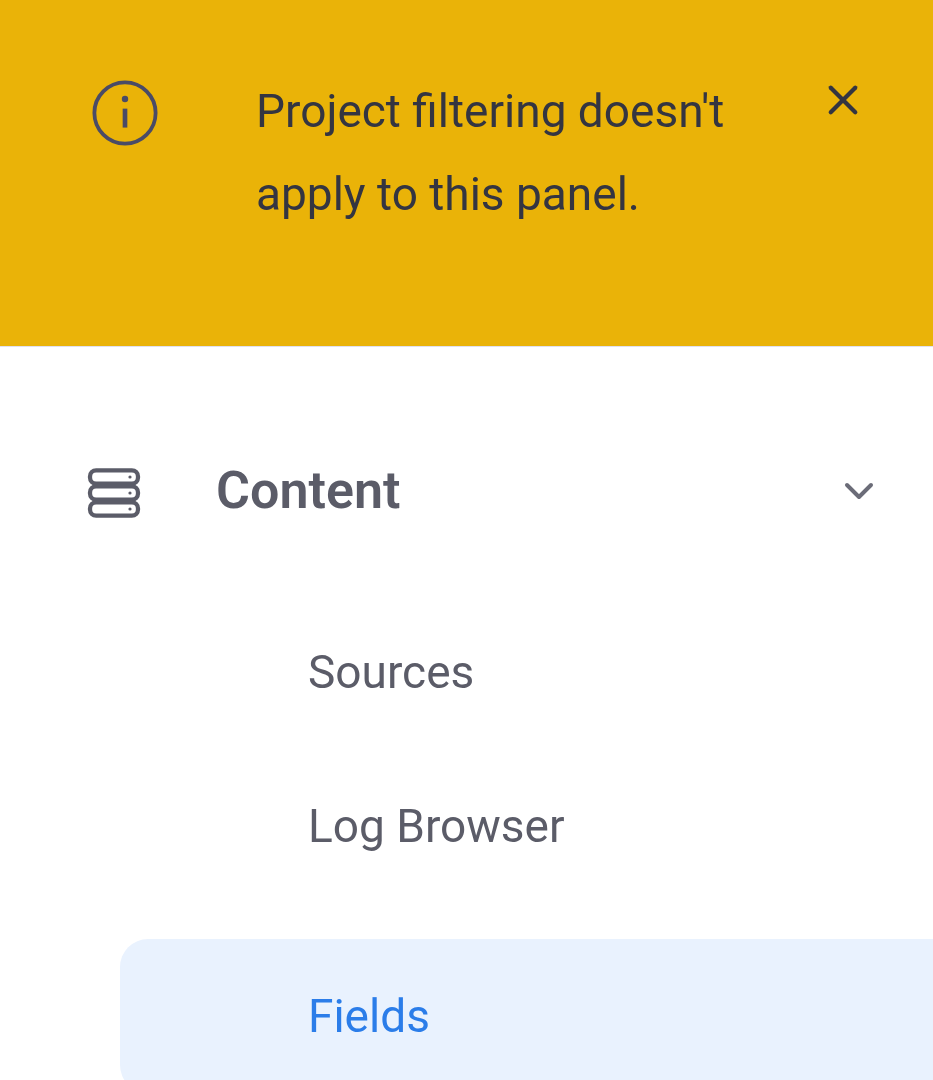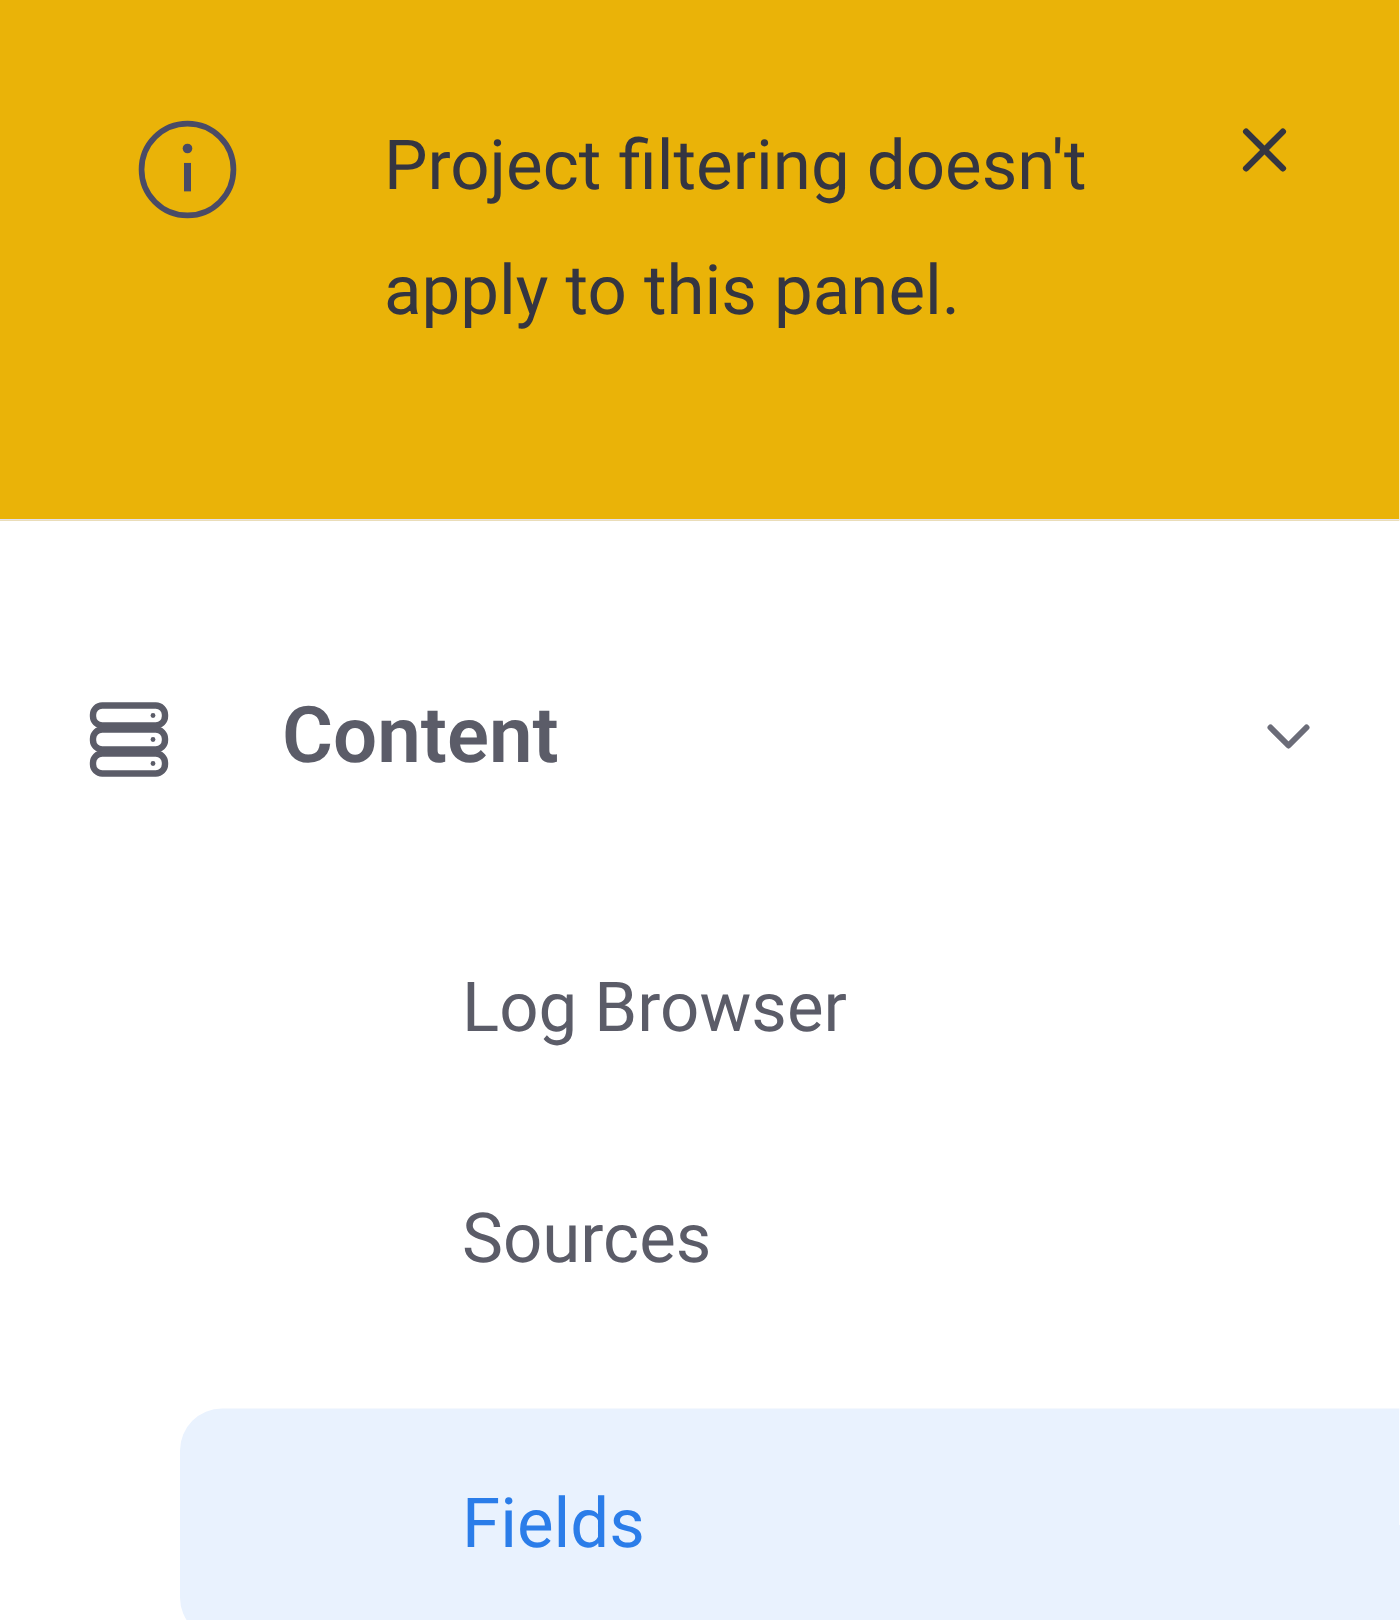--- a/index.html
+++ b/index.html
@@ -53,20 +53,21 @@
 
   
   .section {
     padding-top: 110px;
   }
   .section-header {
     display: flex;
     align-items: center;
     padding: 0 50px 0 54px;
     cursor: pointer;
+    margin-left: 28px;
   }
   .section-icon {
     flex: 0 0 auto;
     margin-right: 70px;
     margin-top: 4px;
   }
   .section-icon svg { display: block; }
   .section-title {
     flex: 1 1 auto;
     font-size: 52px;
@@ -132,17 +133,17 @@
     </span>
     <div class="section-title">Content</div>
     <span class="chevron">
       <svg width="48" height="48" viewBox="0 0 24 24" fill="none" stroke="#6b6c78" stroke-width="2" stroke-linecap="round" stroke-linejoin="round">
         <polyline points="6 9 12 15 18 9"></polyline>
       </svg>
     </span>
   </div>
 
   <div class="nav-list">
+    <div class="nav-item">Sources</div>
     <div class="nav-item">Log Browser</div>
-    <div class="nav-item">Sources</div>
     <div class="nav-item active">Fields</div>
   </div>
 </div>
 
 </body></html>

